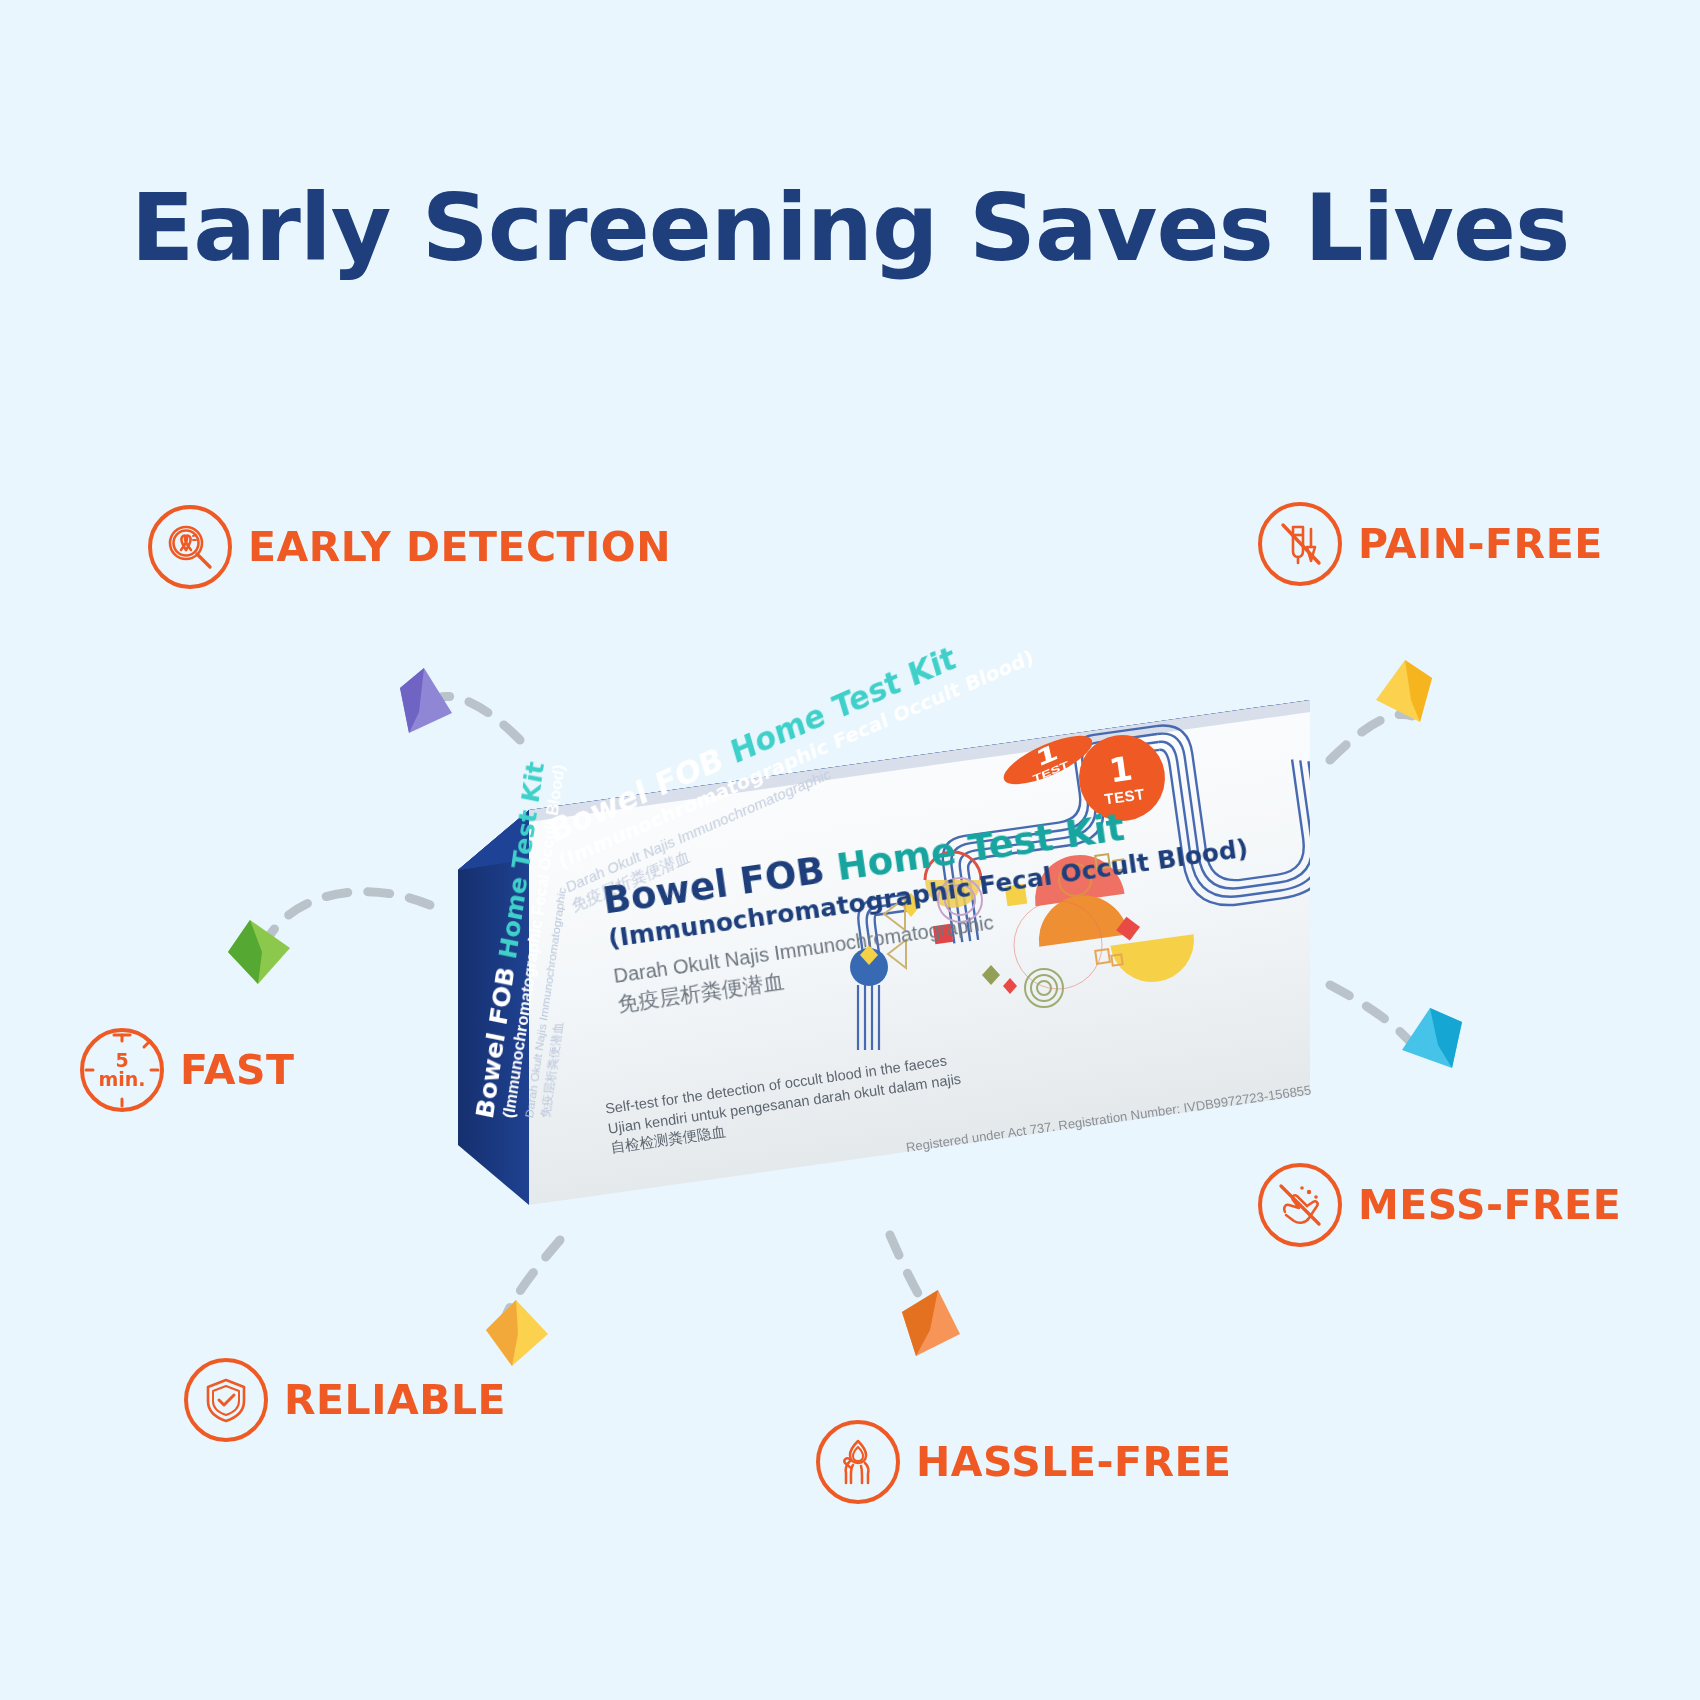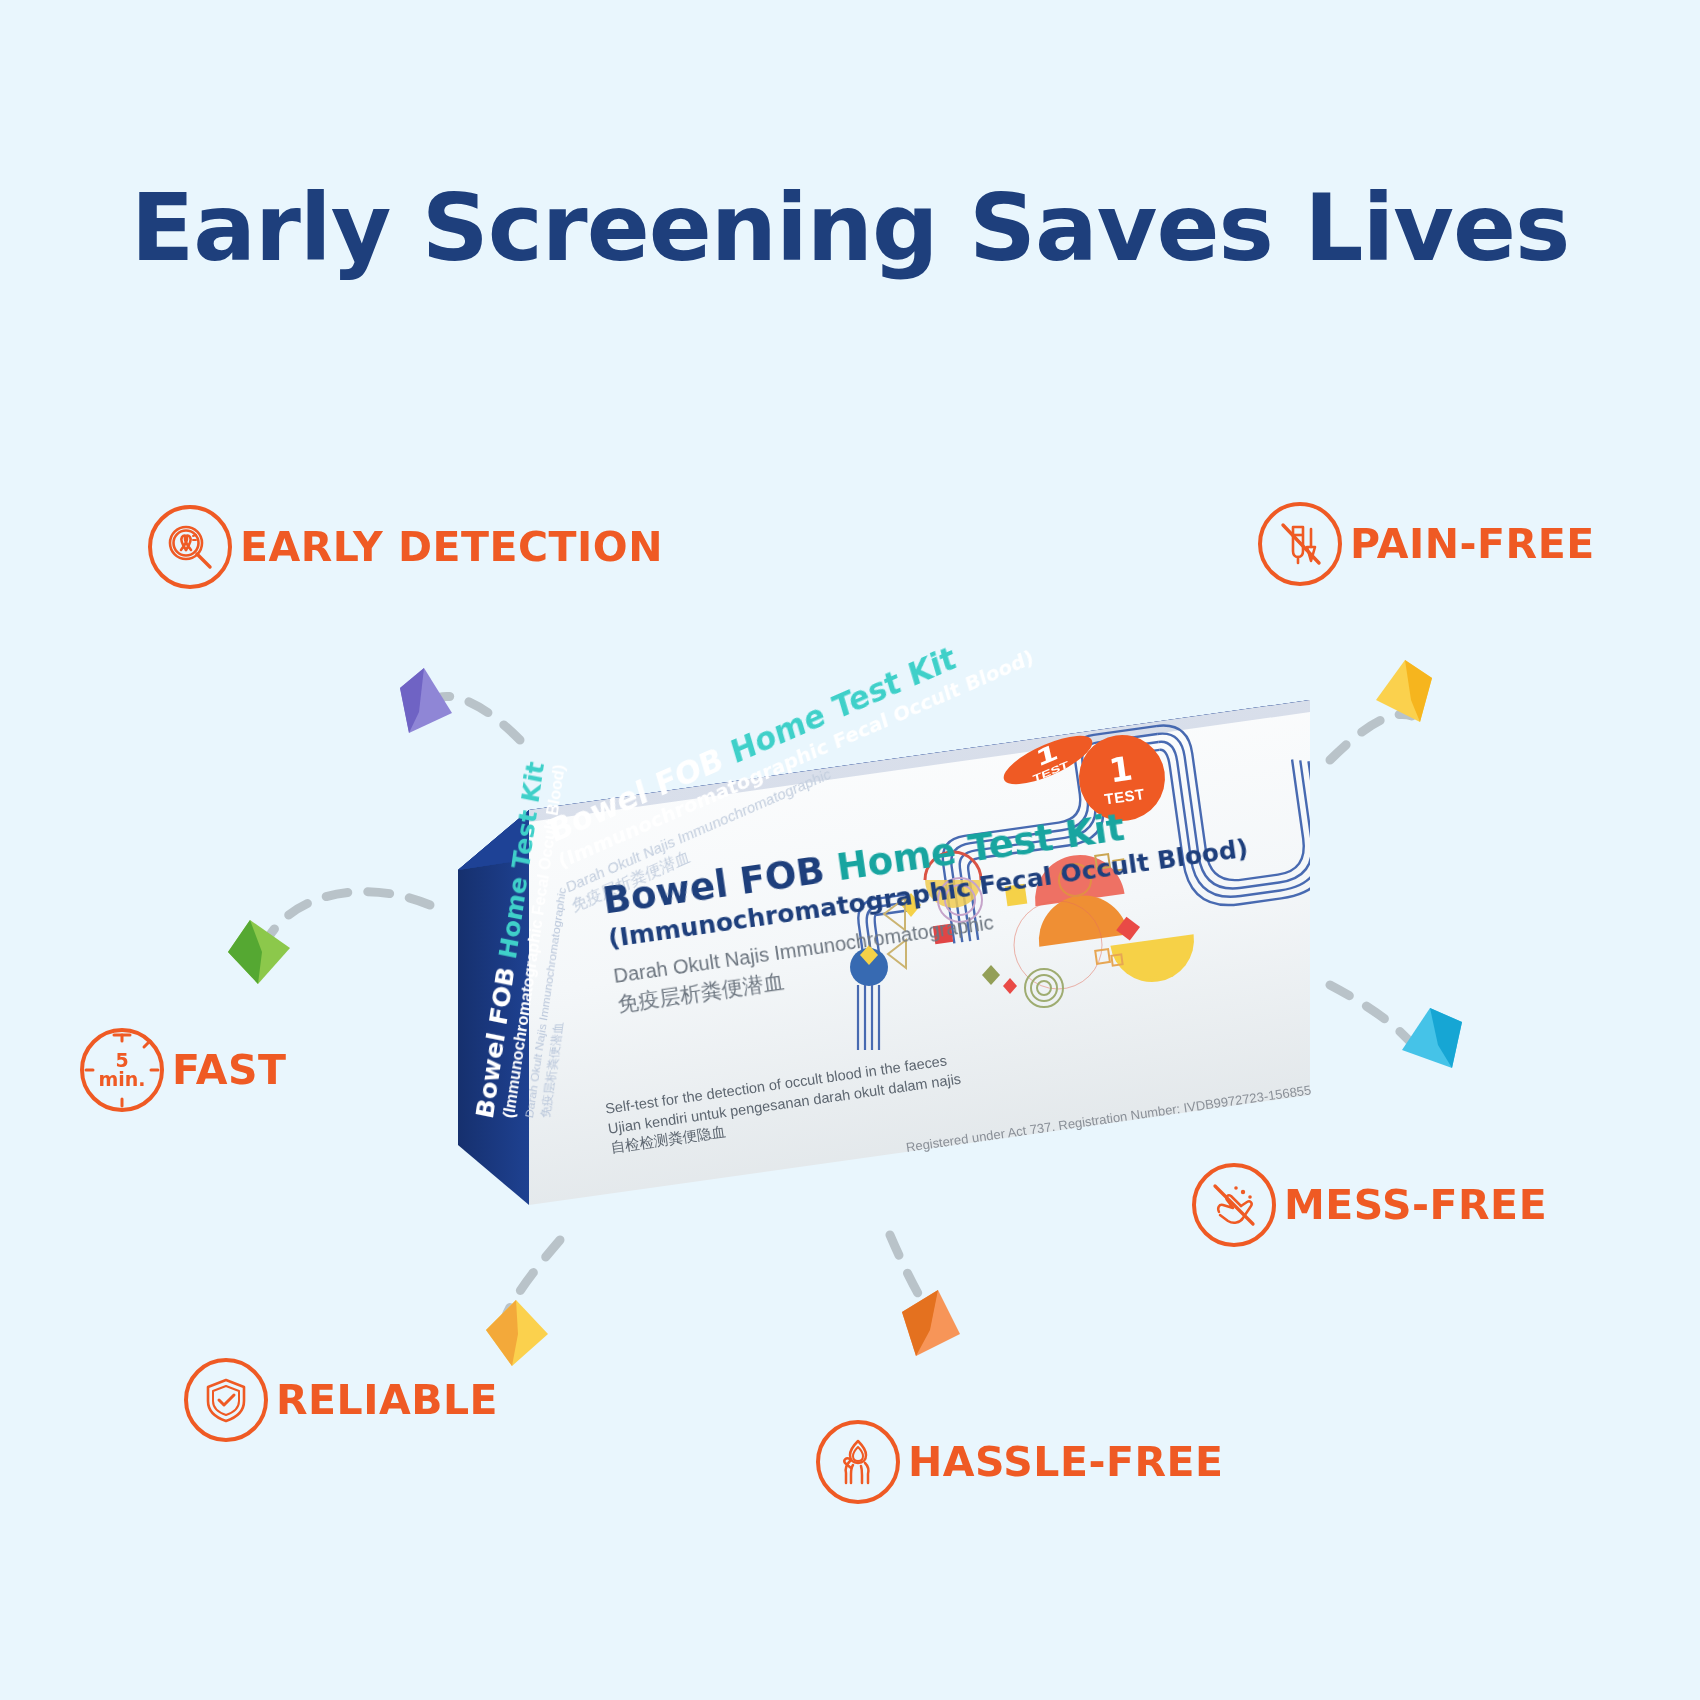--- a/index.html
+++ b/index.html
@@ -12,40 +12,40 @@
 
   
   .headline{
     position:absolute;top:162px;left:0;width:1700px;text-align:center;
     font-size:93px;font-weight:bold;color:#1e3f7c;letter-spacing:-1px;
     font-family:"DejaVu Sans","Liberation Sans",sans-serif;
     margin-top:12px;
   }
 
   
-  .feature{position:absolute;display:flex;align-items:center;gap:8px;}
+  .feature{position:absolute;display:flex;align-items:center;gap:16px;}
   .ficon{
     width:84px;height:84px;border:4px solid #ef5a24;border-radius:50%;
     box-sizing:border-box;position:relative;flex:0 0 auto;
     display:flex;align-items:center;justify-content:center;
   }
   .ficon svg{display:block;}
   .flabel{
     font-size:41px;font-weight:bold;color:#ef5a24;white-space:nowrap;
     letter-spacing:.5px;font-family:"DejaVu Sans","Liberation Sans",sans-serif;
   }
   .stopwatch-txt{
     font-size:19px;font-weight:bold;color:#ef5a24;line-height:1.0;text-align:center;
     font-family:"DejaVu Sans","Liberation Sans",sans-serif;
   }
 
   #f-early{left:148px;top:505px;}
   #f-pain{left:1258px;top:502px;}
   #f-fast{left:80px;top:1028px;}
-  #f-mess{left:1192px;top:1163px;}
+  #f-mess{left:1258px;top:1163px;}
   #f-reliable{left:184px;top:1358px;justify-content:flex-end;}
   #f-hassle{left:816px;top:1420px;}
 
   
   .arrowsvg{position:absolute;left:0;top:0;width:1700px;height:1700px;pointer-events:none;}
 
   
   .boxwrap{position:absolute;left:0;top:0;width:1700px;height:1700px;}
 
   .boxtext{position:absolute;pointer-events:none;}

